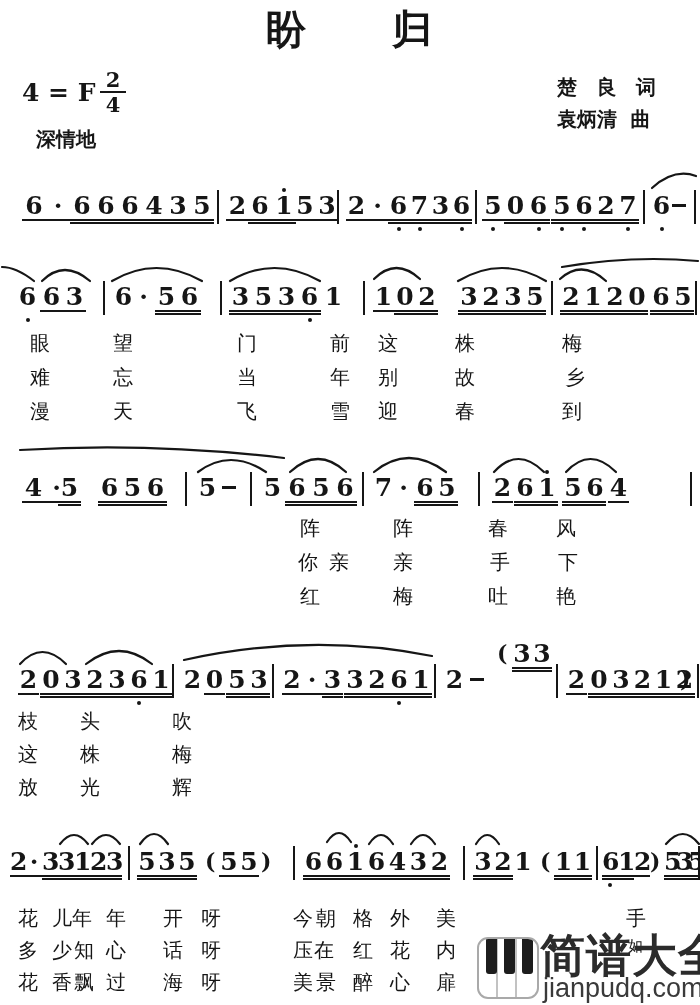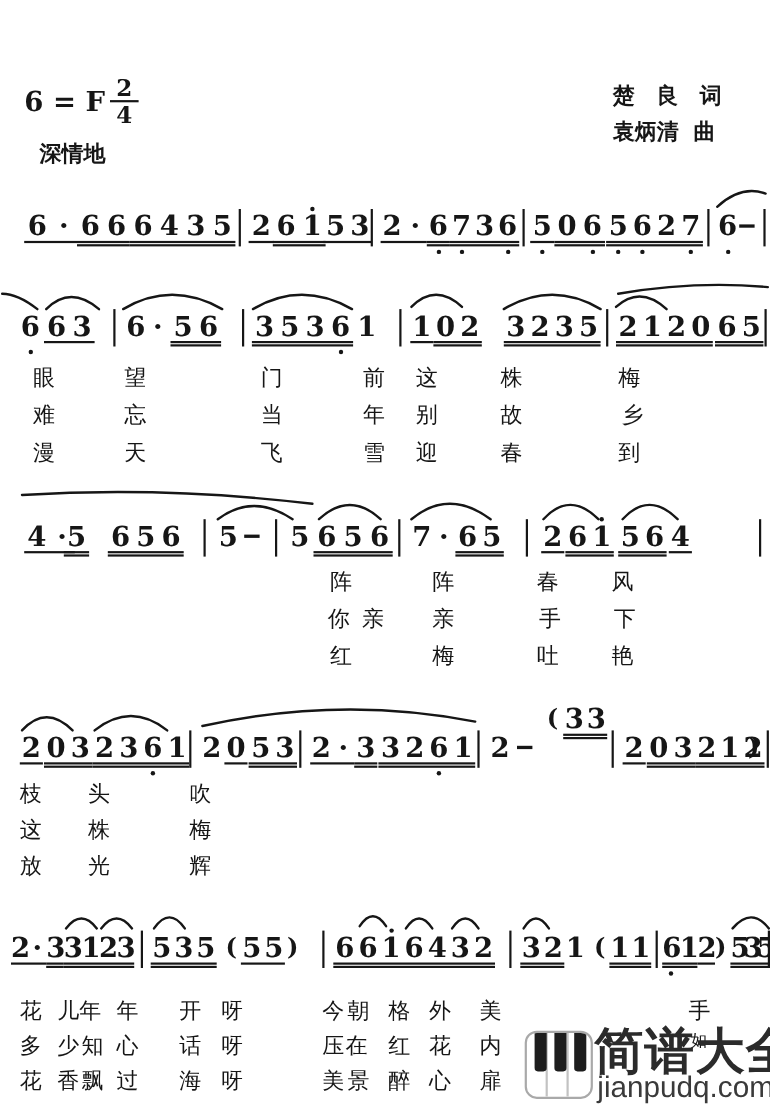--- a/index.html
+++ b/index.html
@@ -41,21 +41,22 @@
   #wm-icon .bk{position:absolute;top:0;width:11px;height:35px;background:#1d1d1d;border-radius:0 0 3px 3px;}
   #wm-icon .wk{position:absolute;top:0;bottom:0;width:2px;background:#c2c2c2;}
   #wm-brand{position:absolute;left:540px;top:926px;font-size:45px;font-weight:600;color:#2b2b2b;
             letter-spacing:1px;white-space:nowrap;}
   #wm-url{position:absolute;left:543px;top:973px;font-size:27px;color:#3a3a3a;white-space:nowrap;}
 </style>
 </head>
 <body>
 
 <div id="page">
-  <div id="keysig">6 = F</div>
+  <div id="title">盼　　归</div>
+  <div id="keysig">4 = F</div>
   <div id="timesig">
     <span class="num">2</span>
     <span class="den">4</span>
   </div>
   <div id="tempo">深情地</div>
   <div id="lyricist">楚 良 词</div>
   <div id="composer">袁炳清 曲</div>
 
   <div id="score">
       <div class="sys" style="top: 166px; height: 72px;">

